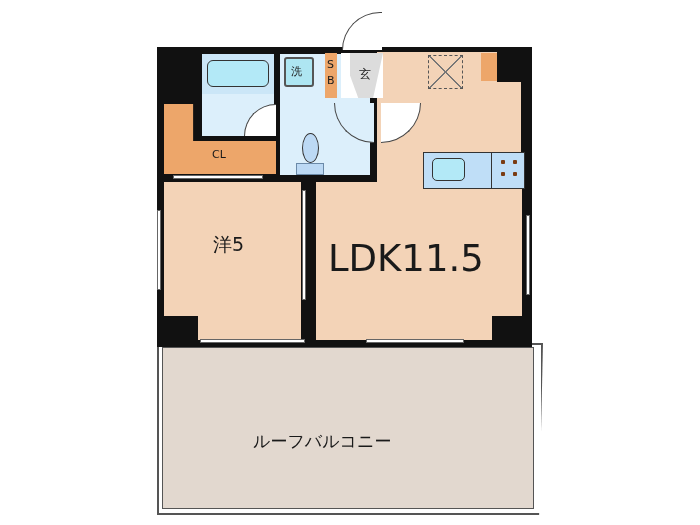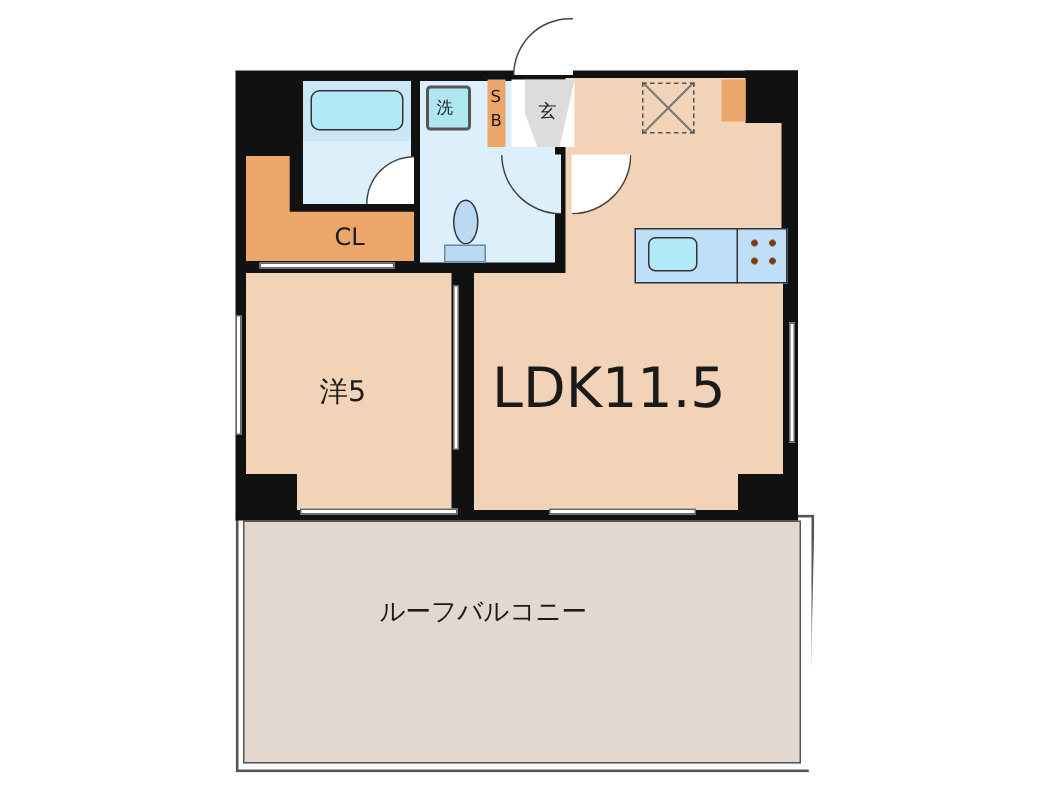--- a/index.html
+++ b/index.html
@@ -6,44 +6,44 @@
   body { width:700px; height:525px; position:relative; overflow:hidden; font-family:"DejaVu Sans", sans-serif; }
   .abs { position:absolute; box-sizing:border-box; }
   .wall { background:#111111; }
   .label { position:absolute; color:#1a1a1a; white-space:nowrap; }
 </style>
 </head>
 <body>
 
 <div class="abs" style="left:157px;top:343px;width:386px;height:172px;border:2px solid #555;background:#ffffff;clip-path:polygon(0 0,100% 0,99% 100%,0 100%);"></div>
 <div class="abs" style="left:162px;top:347px;width:372px;height:162px;background:#e2d8cf;border:1.5px solid #555;"></div>
-<div class="label" style="left:253px;top:396px;font-size:17px;">ルーフバルコニー</div>
+<div class="label" style="left:253px;top:430px;font-size:17px;">ルーフバルコニー</div>
 
 <div class="abs wall" style="left:157px;top:47px;width:375px;height:300px;"></div>
 
 <div class="abs" style="left:164px;top:182px;width:137px;height:158px;background:#f3d3b7;"></div>
 <div class="abs wall" style="left:164px;top:316px;width:34px;height:27px;"></div>
-<div class="label" style="left:213px;top:248px;font-size:19px;">洋5</div>
+<div class="label" style="left:213px;top:232px;font-size:19px;">洋5</div>
 
 <div class="abs" style="left:316px;top:182px;width:206px;height:158px;background:#f3d3b7;"></div>
 <div class="abs" style="left:377px;top:52px;width:144px;height:132px;background:#f3d3b7;"></div>
 <div class="abs" style="left:374px;top:52px;width:42px;height:46px;background:#f3d3b7;clip-path:polygon(40% 0,100% 0,100% 100%,0 100%);"></div>
 <div class="abs wall" style="left:492px;top:316px;width:34px;height:27px;"></div>
 <div class="abs wall" style="left:497px;top:47px;width:35px;height:35px;"></div>
 <div class="abs" style="left:481px;top:53px;width:16px;height:28px;background:#eda66a;"></div>
 <div class="abs" style="left:428px;top:55px;width:35px;height:34px;border:1.5px dashed #555;background:linear-gradient(45deg,transparent 48%,#777 49%,#777 51%,transparent 52%),linear-gradient(-45deg,transparent 48%,#777 49%,#777 51%,transparent 52%);"></div>
 <div class="label" style="left:328px;top:237px;font-size:37px;">LDK11.5</div>
 
 <div class="abs" style="left:423px;top:152px;width:102px;height:37px;background:#bfdef7;border:1px solid #333;"></div>
 <div class="abs" style="left:432px;top:158px;width:33px;height:23px;background:#b3e9f7;border:1.5px solid #333;border-radius:5px;"></div>
 <div class="abs" style="left:491px;top:152px;width:1px;height:37px;background:#333;"></div>
 <div class="abs" style="left:500px;top:159px;width:20px;height:20px;background:radial-gradient(circle at 3px 3px,#7a3b12 2px,transparent 2.5px) 0 0/12px 12px;"></div>
 
 <div class="abs" style="left:164px;top:104px;width:112px;height:70px;background:#eda66a;clip-path:polygon(0 0,26% 0,26% 53%,100% 53%,100% 100%,0 100%);"></div>
-<div class="label" style="left:223px;top:148px;font-size:16px;">CL</div>
+<div class="label" style="left:212px;top:148px;font-size:11px;">CL</div>
 
 <div class="abs" style="left:202px;top:54px;width:72px;height:82px;background:#dceffb;"></div>
 <div class="abs" style="left:202px;top:54px;width:72px;height:40px;background:#cbe6f7;"></div>
 <div class="abs" style="left:207px;top:60px;width:62px;height:27px;background:#b3e9f7;border:1.5px solid #333;border-radius:6px;"></div>
 <div class="abs" style="left:244px;top:104px;width:32px;height:32px;border:1px solid #444;border-radius:32px 0 0 0;background:#ffffff;border-right:none;border-bottom:none;"></div>
 
 <div class="abs" style="left:280px;top:54px;width:90px;height:121px;background:#dceffb;"></div>
 <div class="abs" style="left:284px;top:57px;width:30px;height:30px;background:#aee6f2;border:2px solid #555;border-radius:3px;"></div>
 <div class="label" style="left:291px;top:64px;font-size:11px;">洗</div>
 <div class="abs" style="left:302px;top:133px;width:17px;height:30px;background:#bcd9f4;border:1px solid #333;border-radius:50%;"></div>

